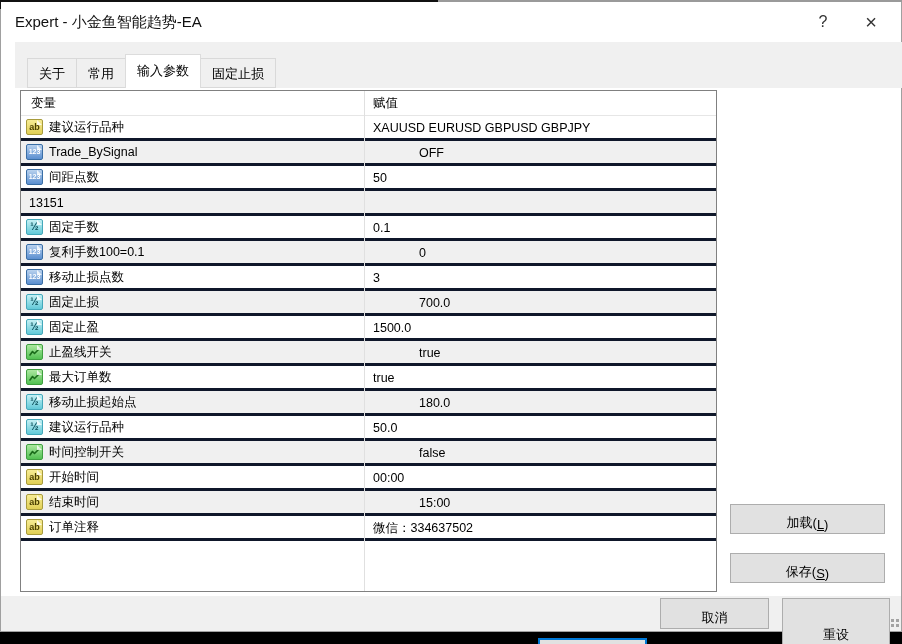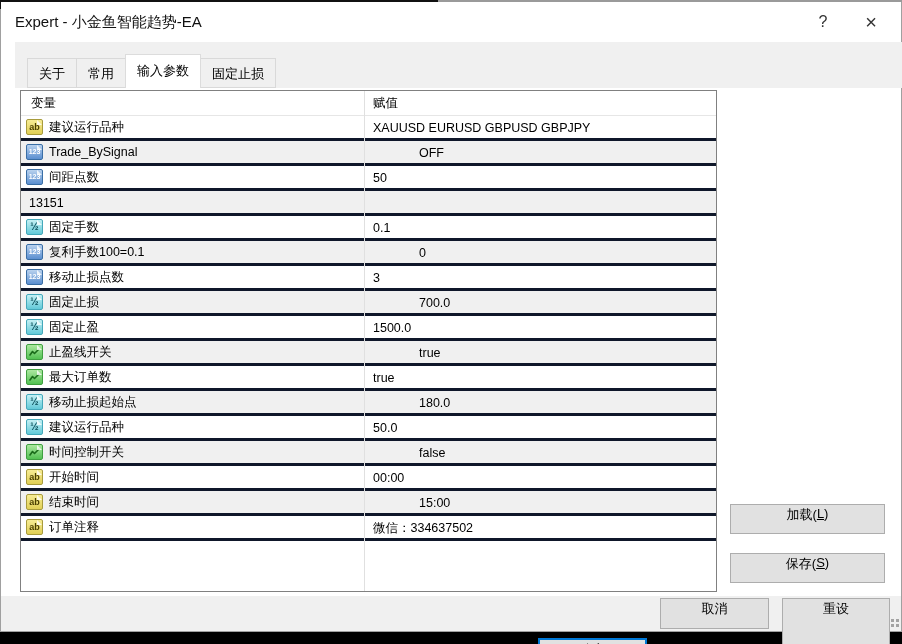--- a/index.html
+++ b/index.html
@@ -43,21 +43,21 @@
         font-weight:bold;font-family:"Liberation Sans",sans-serif;}
   .icon::after{content:'';position:absolute;top:0;right:0;width:0;height:0;border-style:solid;
         border-width:0 0 5px 5px;border-color:transparent transparent rgba(255,255,255,.8) transparent;
         transform:rotate(90deg);}
   .icon .g-ab{font-size:9px;}
   .icon .g-123{font-size:7px;letter-spacing:0;}
   .icon .g-half{font-size:10px;}
   
   .push-btn{position:absolute;background:#e1e1e1;border:1px solid #adadad;box-sizing:border-box;
             font-size:13px;text-align:center;font-family:"Liberation Sans",sans-serif;color:#000;
-            display:flex;align-items:flex-start;justify-content:center;cursor:default;}
+            display:flex;align-items:flex-end;justify-content:center;cursor:default;}
   .push-btn.primary{border-width:2px;margin-top:40px;}
   #btn-load{left:730px;top:504px;width:155px;height:30px;}
   #btn-save{left:730px;top:553px;width:155px;height:30px;}
   .bottombar{position:absolute;left:1px;top:596px;width:900px;height:35px;background:#f0f0f0;}
   #btn-ok{left:538px;top:598px;width:109px;height:31px;}
   #btn-cancel{left:660px;top:598px;width:109px;height:31px;}
   #btn-reset{left:782px;top:598px;width:108px;height:48px;}
   
   .grip{position:absolute;left:891px;top:616px;width:10px;height:13px;}
   .grip i{position:absolute;width:3px;height:3px;background:#a3a3a3;}

